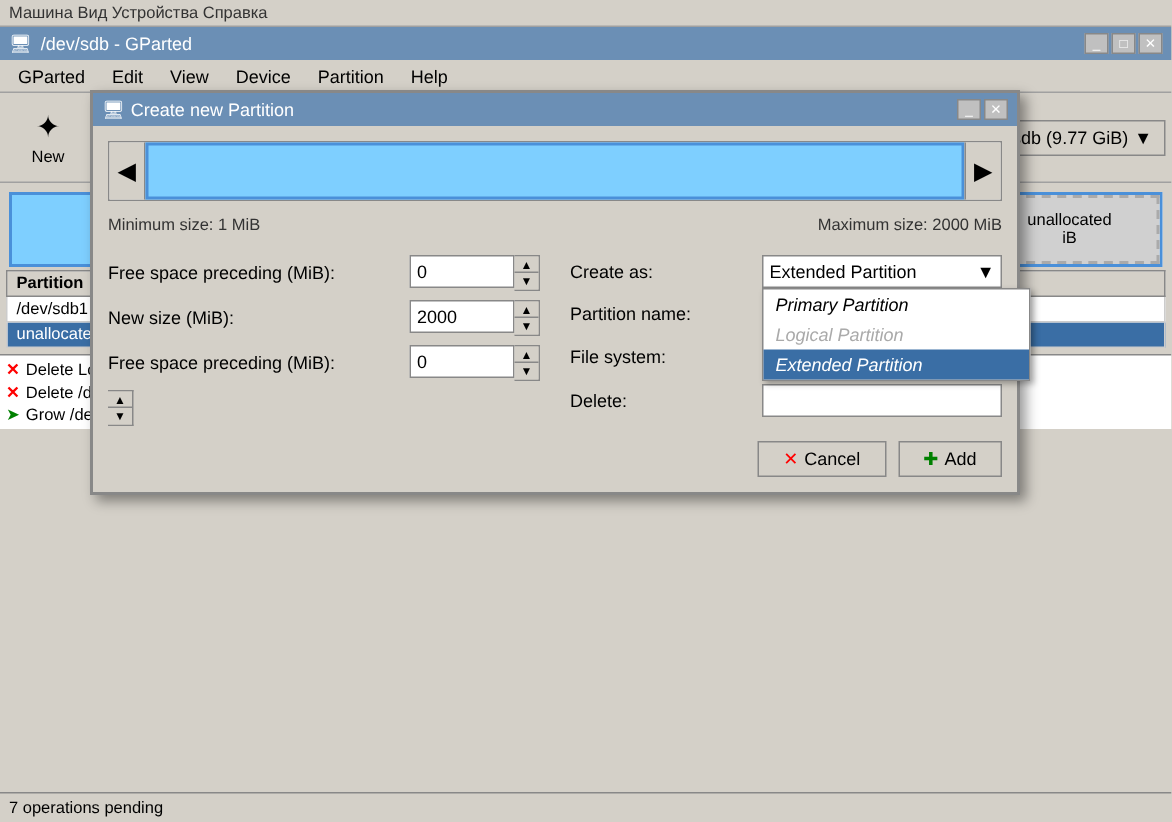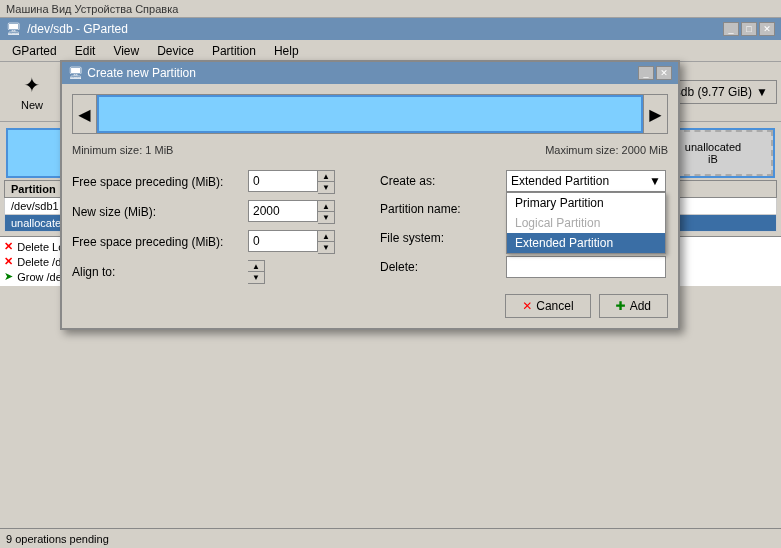--- a/index.html
+++ b/index.html
@@ -219,21 +219,21 @@
       border: 2px solid #4a90d9;
     }
 
     
     .form-grid {
       display: grid;
       grid-template-columns: 1fr 1fr;
       gap: 6px 20px;
     }
     .form-left, .form-right { display: flex; flex-direction: column; gap: 6px; }
-    .form-row { display: flex; align-items: center; gap: 6px; }
+    .form-row { display: flex; align-items: center; gap: 6px; justify-content: space-between; }
     .form-label { min-width: 170px; font-size: 12px; }
     .form-label-right { min-width: 120px; font-size: 12px; }
     .form-input {
       border: 1px solid #888;
       background: white;
       padding: 2px 4px;
       font-size: 12px;
       height: 22px;
     }
     .form-input-spin {
@@ -274,25 +274,26 @@
       font-size: 12px;
       height: 22px;
       width: 160px;
       display: flex; align-items: center; justify-content: space-between;
       cursor: pointer;
     }
     .dropdown-menu {
       position: absolute;
       top: 22px;
       left: 0;
-      width: 160px;
+      width: 179px;
       background: white;
       border: 1px solid #888;
       box-shadow: 2px 2px 4px rgba(0,0,0,0.3);
       z-index: 200;
+      font-style: italic;
     }
     .dropdown-option {
       padding: 3px 8px;
       font-size: 12px;
       cursor: pointer;
     }
     .dropdown-option.selected { background: #3a6ea5; color: white; }
     .dropdown-option.disabled { color: #aaa; cursor: default; }
 
     
@@ -433,21 +434,21 @@
     <span class="ops-icon-del">✕</span>
     <span>Delete /dev/sdb2 (extended, 1.95 GiB) from /dev/sdb</span>
   </div>
   <div class="ops-log-row">
     <span class="ops-icon-grow">➤</span>
     <span>Grow /dev/sdb1 from 243.00 MiB to 7.81 GiB</span>
   </div>
 </div>
 
 <div class="status-bar">
-  <span>9 operations pending</span>
+  <span>7 operations pending</span>
 </div>
 
 <div class="dialog-overlay">
 
   <div class="dialog-title-bar">
     <div style="display:flex;align-items:center;gap:4px;">
       <span>🖥</span>
       <span>Create new Partition</span>
     </div>
     <div style="display:flex;gap:2px;">
@@ -500,21 +501,20 @@
           <div class="form-input-spin">
             <input type="text" value="0" style="">
             <div class="spin-btns">
               <div class="spin-btn">▲</div>
               <div class="spin-btn">▼</div>
             </div>
           </div>
         </div>
 
         <div class="form-row">
-          <span class="form-label">Align to:</span>
           <div class="form-input-spin">
             <div class="spin-btns">
               <div class="spin-btn">▲</div>
               <div class="spin-btn">▼</div>
             </div>
           </div>
         </div>
       </div>
 
       <div class="form-right">

